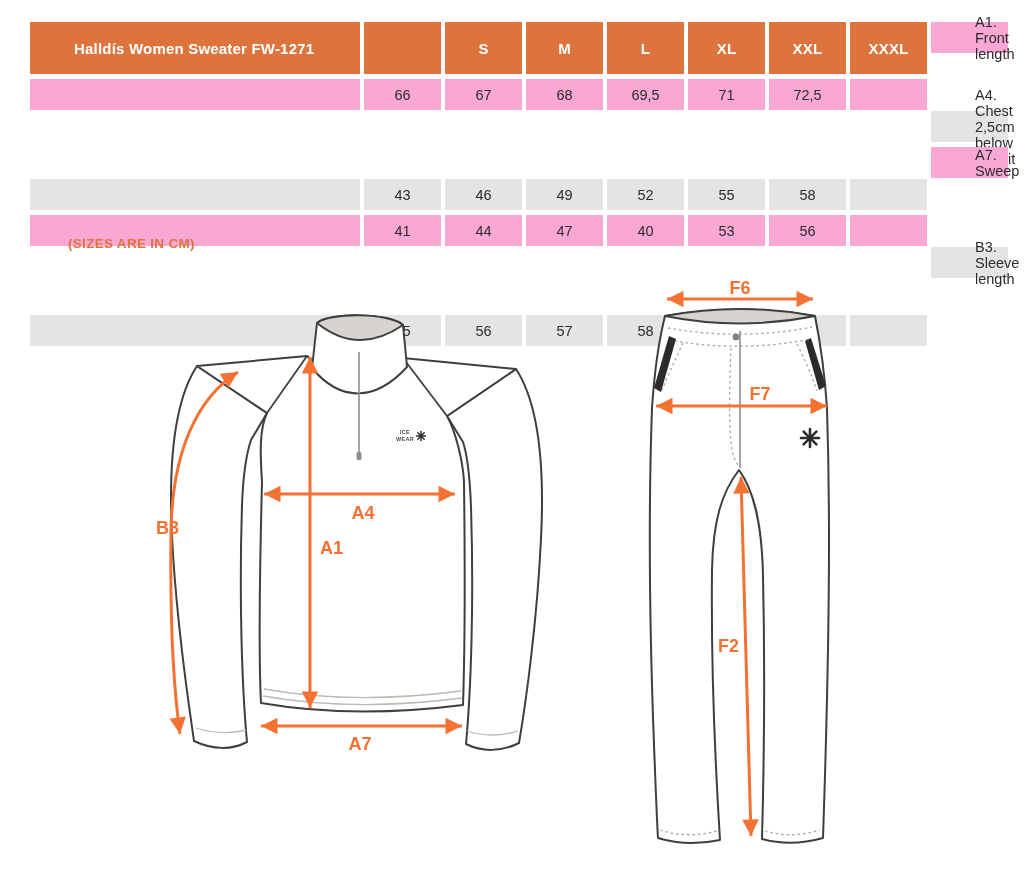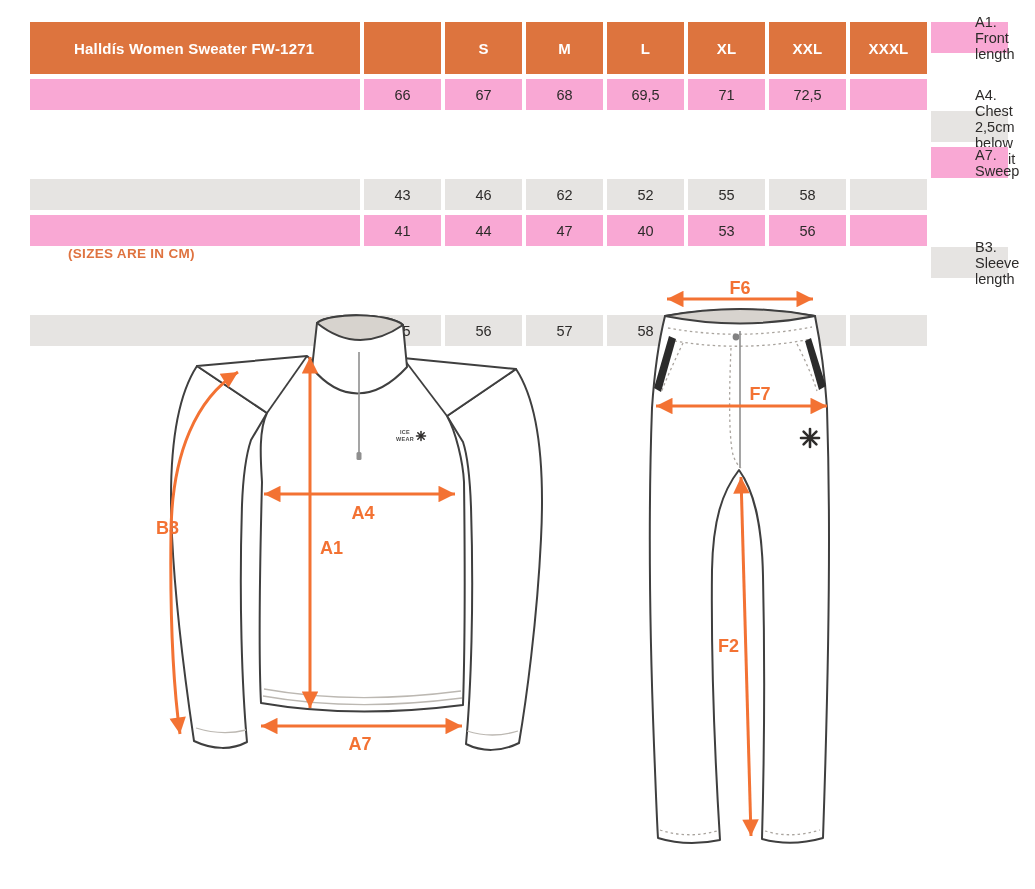--- a/index.html
+++ b/index.html
@@ -17,21 +17,21 @@
   }
   .cell { display:flex; align-items:center; justify-content:center; }
   .cell.left { justify-content:flex-start; padding-left:44px; }
   .th { background:#dd743e; color:#fff; font-weight:bold; height:52px; font-size:15px; letter-spacing:.2px; }
   .td { height:31px; font-size:14.5px; color:#2d2b2a; }
   .row-a { background:#f9a8d4; }
   .row-b { background:#e6e4e2;margin-top:32px; }
 
   
   .note {
-    position:absolute; left:68px; top:246px;
+    position:absolute; left:68px; top:236px;
     color:#df7340; font-size:13.5px; font-weight:bold; letter-spacing:.3px;
   }
 
   
   .diagram { position:absolute; }
   .sweater-svg { left:130px; top:290px; width:440px; height:480px; }
   .pants-svg   { left:610px; top:272px; width:245px; height:588px; }
 
   .garment { fill:#fff; stroke:#3f3f3f; stroke-width:2; stroke-linejoin:round; }
   .grayfill { fill:#d7d3ce; stroke:#3f3f3f; stroke-width:2; stroke-linejoin:round; }
@@ -70,21 +70,21 @@
     <div class="cell td row-a">68</div>
     <div class="cell td row-a">69,5</div>
     <div class="cell td row-a">71</div>
     <div class="cell td row-a">72,5</div>
     <div class="cell td row-a"></div>
 
     <div class="cell td row-b left">A4. Chest 2,5cm below armpit</div>
     <div class="cell td row-b"></div>
     <div class="cell td row-b">43</div>
     <div class="cell td row-b">46</div>
-    <div class="cell td row-b">62</div>
+    <div class="cell td row-b">49</div>
     <div class="cell td row-b">52</div>
     <div class="cell td row-b">55</div>
     <div class="cell td row-b">58</div>
     <div class="cell td row-b"></div>
 
     <div class="cell td row-a left">A7. Sweep</div>
     <div class="cell td row-a"></div>
     <div class="cell td row-a">41</div>
     <div class="cell td row-a">44</div>
     <div class="cell td row-a">47</div>

